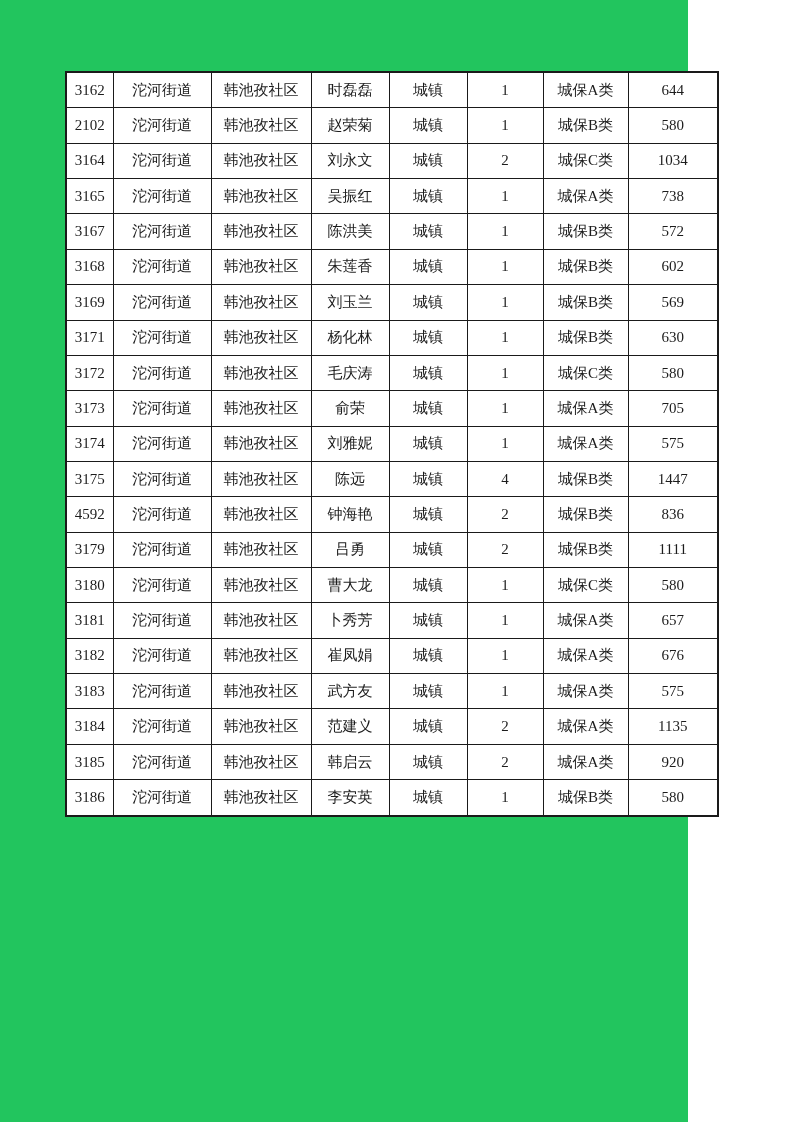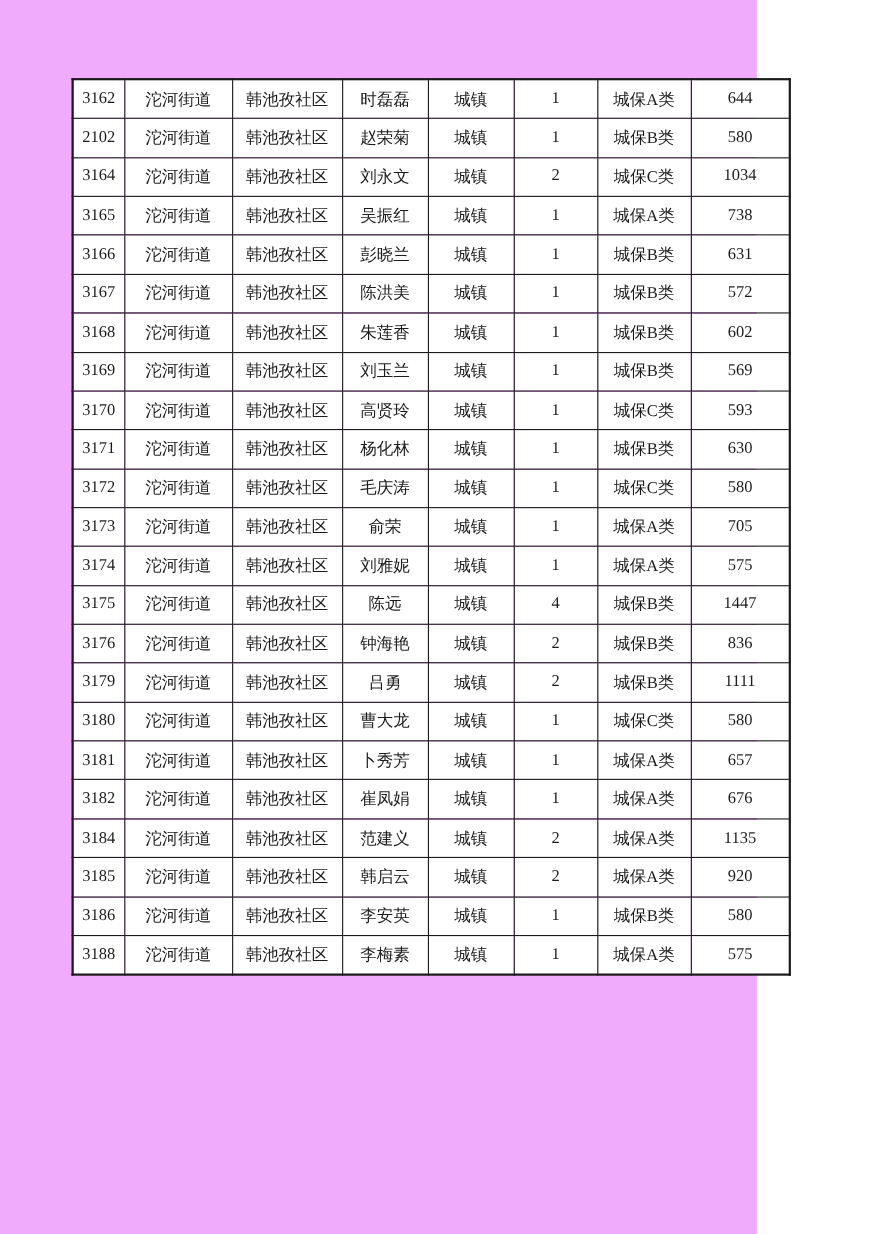--- a/index.html
+++ b/index.html
@@ -13,21 +13,21 @@
     position: relative;
     overflow: hidden;
     font-family: "Liberation Serif", "DejaVu Serif", serif;
   }
   .page {
     position: absolute;
     left: 0;
     top: 0;
     width: 688px;
     height: 1122px;
-    background: #f0abfc;
+    background: #22c55e;
   }
   table.roster {
     position: absolute;
     left: 65px;
     top: 71px;
     width: 652px;
     border-collapse: collapse;
     table-layout: fixed;
     border: 2px solid #1a1a1a;
   }
@@ -103,30 +103,20 @@
           <td>3165</td>
           <td>沱河街道</td>
           <td>韩池孜社区</td>
           <td>吴振红</td>
           <td>城镇</td>
           <td>1</td>
           <td>城保A类</td>
           <td>738</td>
         </tr>
         <tr>
-          <td>3166</td>
-          <td>沱河街道</td>
-          <td>韩池孜社区</td>
-          <td>彭晓兰</td>
-          <td>城镇</td>
-          <td>1</td>
-          <td>城保B类</td>
-          <td>631</td>
-        </tr>
-        <tr>
           <td>3167</td>
           <td>沱河街道</td>
           <td>韩池孜社区</td>
           <td>陈洪美</td>
           <td>城镇</td>
           <td>1</td>
           <td>城保B类</td>
           <td>572</td>
         </tr>
         <tr>
@@ -143,130 +133,130 @@
           <td>3169</td>
           <td>沱河街道</td>
           <td>韩池孜社区</td>
           <td>刘玉兰</td>
           <td>城镇</td>
           <td>1</td>
           <td>城保B类</td>
           <td>569</td>
         </tr>
         <tr>
-          <td>3170</td>
-          <td>沱河街道</td>
-          <td>韩池孜社区</td>
-          <td>高贤玲</td>
+          <td>3171</td>
+          <td>沱河街道</td>
+          <td>韩池孜社区</td>
+          <td>杨化林</td>
+          <td>城镇</td>
+          <td>1</td>
+          <td>城保B类</td>
+          <td>630</td>
+        </tr>
+        <tr>
+          <td>3172</td>
+          <td>沱河街道</td>
+          <td>韩池孜社区</td>
+          <td>毛庆涛</td>
           <td>城镇</td>
           <td>1</td>
           <td>城保C类</td>
-          <td>593</td>
-        </tr>
-        <tr>
-          <td>3171</td>
-          <td>沱河街道</td>
-          <td>韩池孜社区</td>
-          <td>杨化林</td>
-          <td>城镇</td>
-          <td>1</td>
-          <td>城保B类</td>
-          <td>630</td>
-        </tr>
-        <tr>
-          <td>3172</td>
-          <td>沱河街道</td>
-          <td>韩池孜社区</td>
-          <td>毛庆涛</td>
+          <td>580</td>
+        </tr>
+        <tr>
+          <td>3173</td>
+          <td>沱河街道</td>
+          <td>韩池孜社区</td>
+          <td>俞荣</td>
+          <td>城镇</td>
+          <td>1</td>
+          <td>城保A类</td>
+          <td>705</td>
+        </tr>
+        <tr>
+          <td>3174</td>
+          <td>沱河街道</td>
+          <td>韩池孜社区</td>
+          <td>刘雅妮</td>
+          <td>城镇</td>
+          <td>1</td>
+          <td>城保A类</td>
+          <td>575</td>
+        </tr>
+        <tr>
+          <td>3175</td>
+          <td>沱河街道</td>
+          <td>韩池孜社区</td>
+          <td>陈远</td>
+          <td>城镇</td>
+          <td>4</td>
+          <td>城保B类</td>
+          <td>1447</td>
+        </tr>
+        <tr>
+          <td>4592</td>
+          <td>沱河街道</td>
+          <td>韩池孜社区</td>
+          <td>钟海艳</td>
+          <td>城镇</td>
+          <td>2</td>
+          <td>城保B类</td>
+          <td>836</td>
+        </tr>
+        <tr>
+          <td>3179</td>
+          <td>沱河街道</td>
+          <td>韩池孜社区</td>
+          <td>吕勇</td>
+          <td>城镇</td>
+          <td>2</td>
+          <td>城保B类</td>
+          <td>1111</td>
+        </tr>
+        <tr>
+          <td>3180</td>
+          <td>沱河街道</td>
+          <td>韩池孜社区</td>
+          <td>曹大龙</td>
           <td>城镇</td>
           <td>1</td>
           <td>城保C类</td>
           <td>580</td>
         </tr>
         <tr>
-          <td>3173</td>
-          <td>沱河街道</td>
-          <td>韩池孜社区</td>
-          <td>俞荣</td>
-          <td>城镇</td>
-          <td>1</td>
-          <td>城保A类</td>
-          <td>705</td>
-        </tr>
-        <tr>
-          <td>3174</td>
-          <td>沱河街道</td>
-          <td>韩池孜社区</td>
-          <td>刘雅妮</td>
+          <td>3181</td>
+          <td>沱河街道</td>
+          <td>韩池孜社区</td>
+          <td>卜秀芳</td>
+          <td>城镇</td>
+          <td>1</td>
+          <td>城保A类</td>
+          <td>657</td>
+        </tr>
+        <tr>
+          <td>3182</td>
+          <td>沱河街道</td>
+          <td>韩池孜社区</td>
+          <td>崔凤娟</td>
+          <td>城镇</td>
+          <td>1</td>
+          <td>城保A类</td>
+          <td>676</td>
+        </tr>
+        <tr>
+          <td>3183</td>
+          <td>沱河街道</td>
+          <td>韩池孜社区</td>
+          <td>武方友</td>
           <td>城镇</td>
           <td>1</td>
           <td>城保A类</td>
           <td>575</td>
         </tr>
         <tr>
-          <td>3175</td>
-          <td>沱河街道</td>
-          <td>韩池孜社区</td>
-          <td>陈远</td>
-          <td>城镇</td>
-          <td>4</td>
-          <td>城保B类</td>
-          <td>1447</td>
-        </tr>
-        <tr>
-          <td>3176</td>
-          <td>沱河街道</td>
-          <td>韩池孜社区</td>
-          <td>钟海艳</td>
-          <td>城镇</td>
-          <td>2</td>
-          <td>城保B类</td>
-          <td>836</td>
-        </tr>
-        <tr>
-          <td>3179</td>
-          <td>沱河街道</td>
-          <td>韩池孜社区</td>
-          <td>吕勇</td>
-          <td>城镇</td>
-          <td>2</td>
-          <td>城保B类</td>
-          <td>1111</td>
-        </tr>
-        <tr>
-          <td>3180</td>
-          <td>沱河街道</td>
-          <td>韩池孜社区</td>
-          <td>曹大龙</td>
-          <td>城镇</td>
-          <td>1</td>
-          <td>城保C类</td>
-          <td>580</td>
-        </tr>
-        <tr>
-          <td>3181</td>
-          <td>沱河街道</td>
-          <td>韩池孜社区</td>
-          <td>卜秀芳</td>
-          <td>城镇</td>
-          <td>1</td>
-          <td>城保A类</td>
-          <td>657</td>
-        </tr>
-        <tr>
-          <td>3182</td>
-          <td>沱河街道</td>
-          <td>韩池孜社区</td>
-          <td>崔凤娟</td>
-          <td>城镇</td>
-          <td>1</td>
-          <td>城保A类</td>
-          <td>676</td>
-        </tr>
-        <tr>
           <td>3184</td>
           <td>沱河街道</td>
           <td>韩池孜社区</td>
           <td>范建义</td>
           <td>城镇</td>
           <td>2</td>
           <td>城保A类</td>
           <td>1135</td>
         </tr>
         <tr>
@@ -281,26 +271,16 @@
         </tr>
         <tr>
           <td>3186</td>
           <td>沱河街道</td>
           <td>韩池孜社区</td>
           <td>李安英</td>
           <td>城镇</td>
           <td>1</td>
           <td>城保B类</td>
           <td>580</td>
-        </tr>
-        <tr>
-          <td>3188</td>
-          <td>沱河街道</td>
-          <td>韩池孜社区</td>
-          <td>李梅素</td>
-          <td>城镇</td>
-          <td>1</td>
-          <td>城保A类</td>
-          <td>575</td>
         </tr>
       </tbody>
   </table>
 </div>
 
 </body></html>

